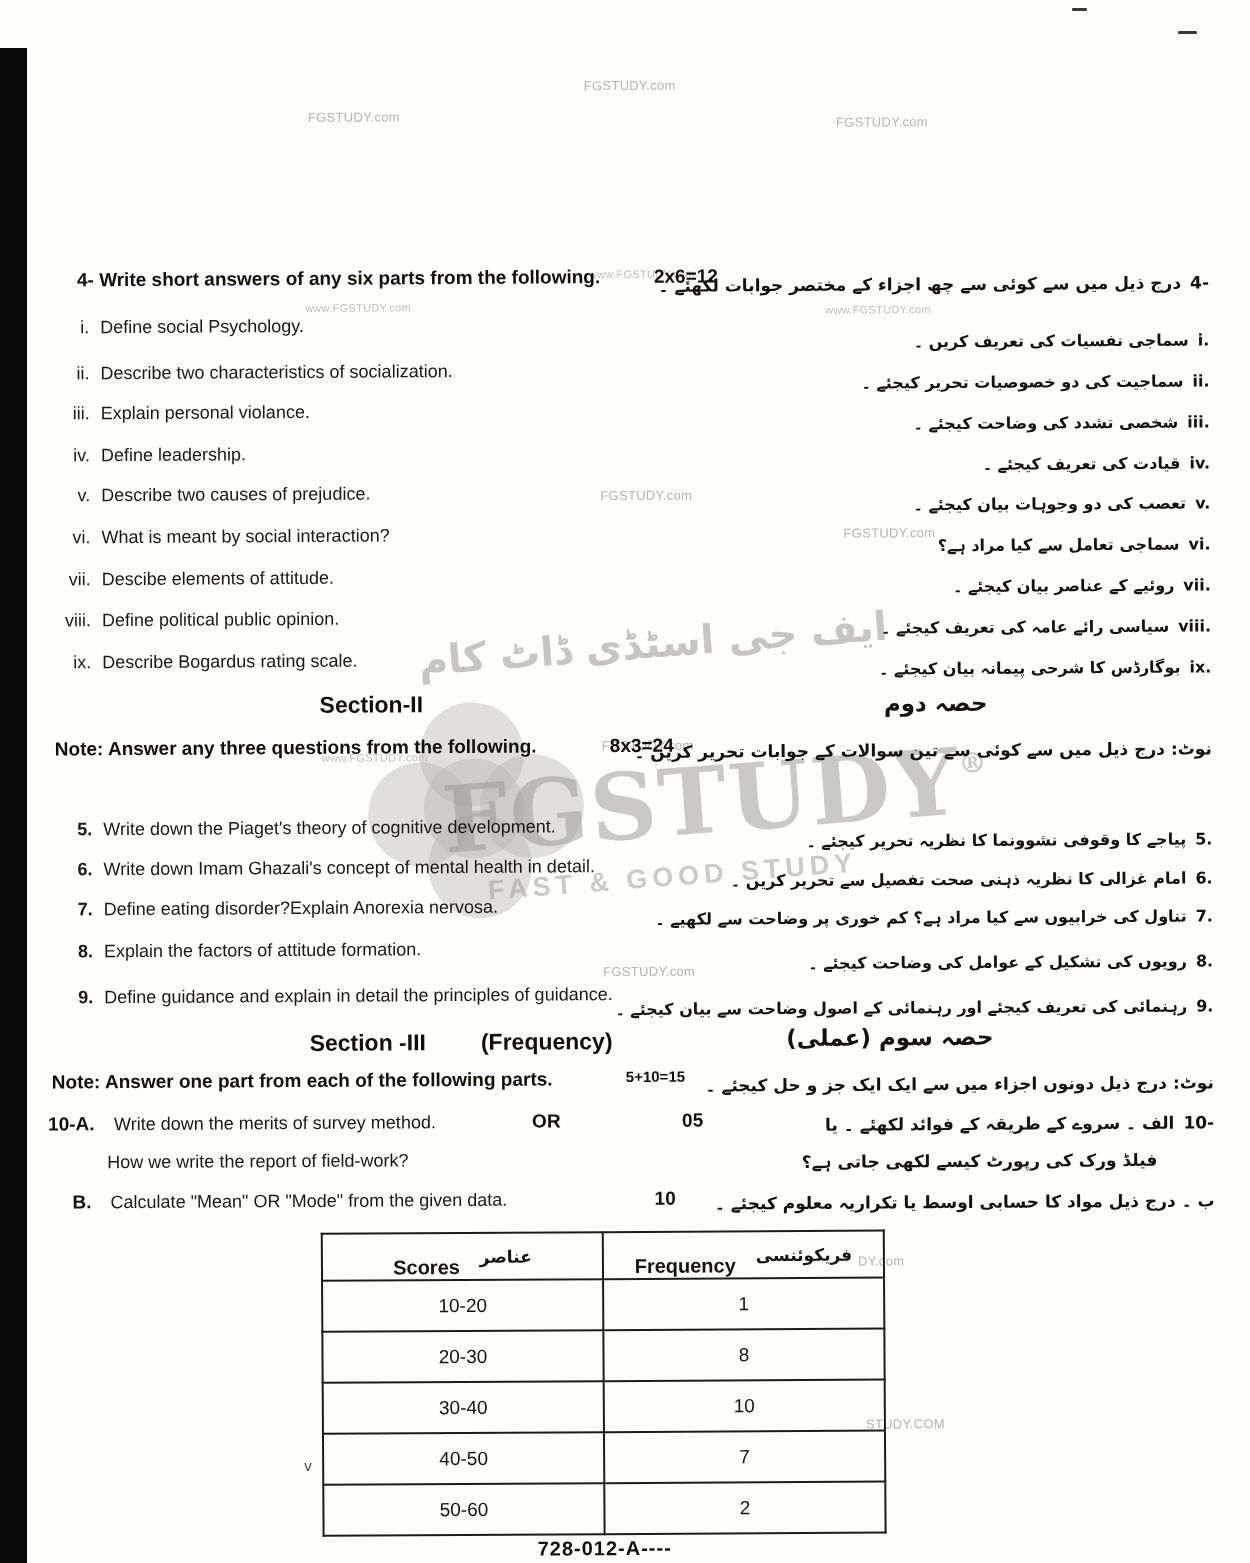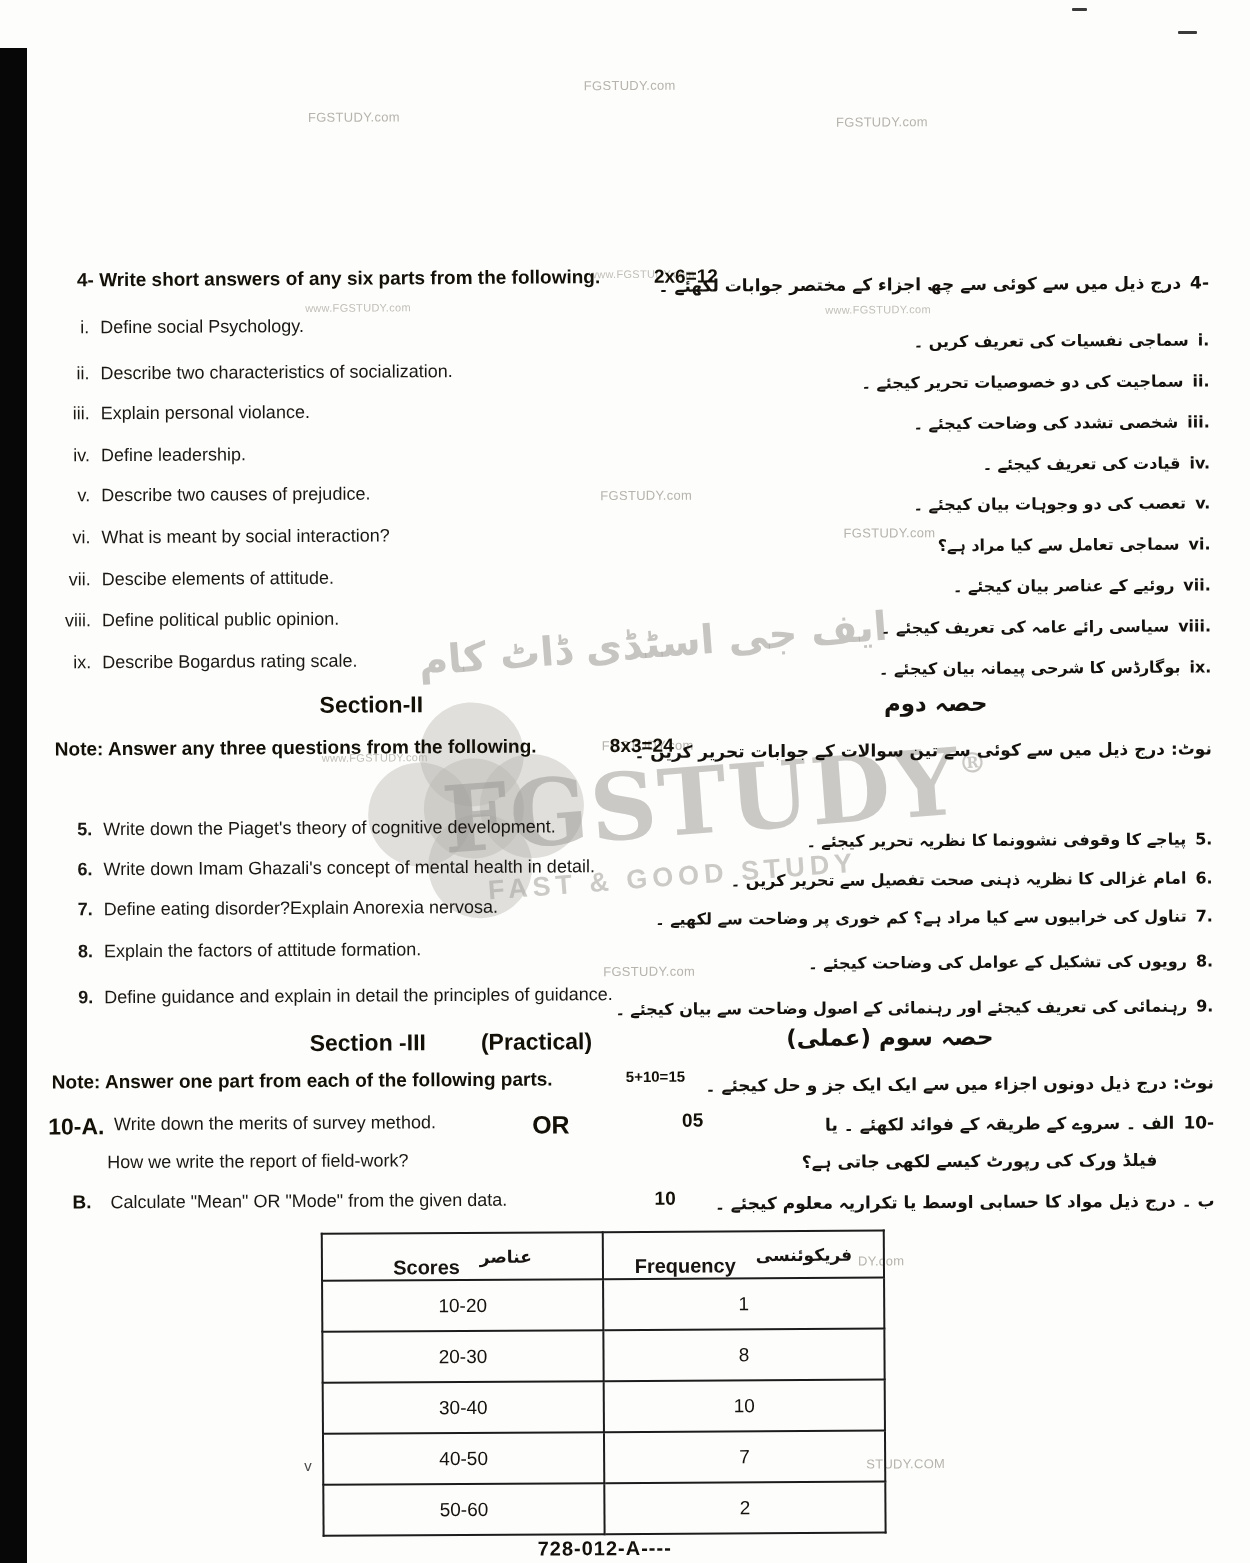--- a/index.html
+++ b/index.html
@@ -71,21 +71,21 @@
     <span class="wm" style="left:840px;top:116px;">FGSTUDY.com</span>
     <span class="wm small" style="left:592px;top:268px;">www.FGSTUDY.com</span>
     <span class="wm small" style="left:308px;top:300px;">www.FGSTUDY.com</span>
     <span class="wm small" style="left:828px;top:305px;">www.FGSTUDY.com</span>
     <span class="wm" style="left:602px;top:488px;">FGSTUDY.com</span>
     <span class="wm" style="left:845px;top:527px;">FGSTUDY.com</span>
     <span class="wm" style="left:602px;top:738px;">FGSTUDY.com</span>
     <span class="wm small" style="left:322px;top:750px;">www.FGSTUDY.com</span>
     <span class="wm" style="left:602px;top:964px;">FGSTUDY.com</span>
     <span class="wm" style="left:855px;top:1255px;">DY.com</span>
-    <span class="wm" style="left:862px;top:1458px;">STUDY.COM</span>
+    <span class="wm" style="left:862px;top:1418px;">STUDY.COM</span>
 
     <div class="logo-wrap">
       <div class="logo-urdu">ایف جی اسٹڈی ڈاٹ کام</div>
       <div class="logo-flower">
         <span class="p1"></span>
           <span class="p2"></span>
           <span class="p3"></span>
           <span class="p4"></span>
           <span class="p5"></span>
       </div>
@@ -176,31 +176,31 @@
         <span>Define guidance and explain in detail the principles of guidance.</span>
       </div>
 
     <div class="ur" style="right:38px;top:833px;"><span class="ur-num">5.</span><span>پیاجے کا وقوفی نشوونما کا نظریہ تحریر کیجئے ۔</span></div>
     <div class="ur" style="right:38px;top:872px;"><span class="ur-num">6.</span><span>امام غزالی کا نظریہ ذہنی صحت تفصیل سے تحریر کریں ۔</span></div>
     <div class="ur" style="right:38px;top:910px;"><span class="ur-num">7.</span><span>تناول کی خرابیوں سے کیا مراد ہے؟ کم خوری پر وضاحت سے لکھیے ۔</span></div>
     <div class="ur" style="right:38px;top:955px;"><span class="ur-num">8.</span><span>رویوں کی تشکیل کے عوامل کی وضاحت کیجئے ۔</span></div>
     <div class="ur" style="right:38px;top:1000px;"><span class="ur-num">9.</span><span>رہنمائی کی تعریف کیجئے اور رہنمائی کے اصول وضاحت سے بیان کیجئے ۔</span></div>
 
     <div class="h-en" style="left:308px;top:1028px;font-size:23px;">
-      <span>Section -III</span><span style="display:inline-block;width:55px;"></span><span>(Practical)</span>
+      <span>Section -III</span><span style="display:inline-block;width:55px;"></span><span>(Frequency)</span>
     </div>
     <div class="ur big" style="right:258px;top:1026px;"><span>حصہ سوم (عملی)</span></div>
 
     <div class="h-en" style="left:50px;top:1068px;font-size:19px;">Note:  Answer one part from each of  the following parts.</div>
     <div class="h-en" style="left:624px;top:1068px;font-size:15px;">5+10=15</div>
     <div class="ur" style="right:38px;top:1076px;font-size:17px;"><span>نوٹ: درج ذیل دونوں اجزاء میں سے ایک ایک جز و حل کیجئے ۔</span></div>
 
-    <div class="h-en" style="left:46px;top:1110px;font-size:23px;">10-A.</div>
+    <div class="h-en" style="left:46px;top:1110px;font-size:19px;">10-A.</div>
     <div class="t-en" style="left:112px;top:1111px;">Write down the merits of survey method.</div>
-    <div class="h-en" style="left:530px;top:1110px;font-size:25px;">OR</div>
+    <div class="h-en" style="left:530px;top:1110px;font-size:19px;">OR</div>
     <div class="h-en" style="left:680px;top:1110px;font-size:19px;">05</div>
     <div class="ur" style="right:38px;top:1116px;font-size:17px;">
       <span class="ur-num">10-</span><span>الف ۔  سروے کے طریقہ کے فوائد لکھئے ۔   یا</span>
     </div>
 
     <div class="t-en" style="left:105px;top:1149px;">How we write the report of field-work?</div>
     <div class="ur" style="right:95px;top:1153px;font-size:17px;"><span>فیلڈ ورک کی رپورٹ کیسے لکھی جاتی ہے؟</span></div>
 
     <div class="h-en" style="left:70px;top:1188px;font-size:19px;">B.</div>
     <div class="t-en" style="left:108px;top:1189px;">Calculate "Mean"  OR  "Mode" from the given data.</div>

